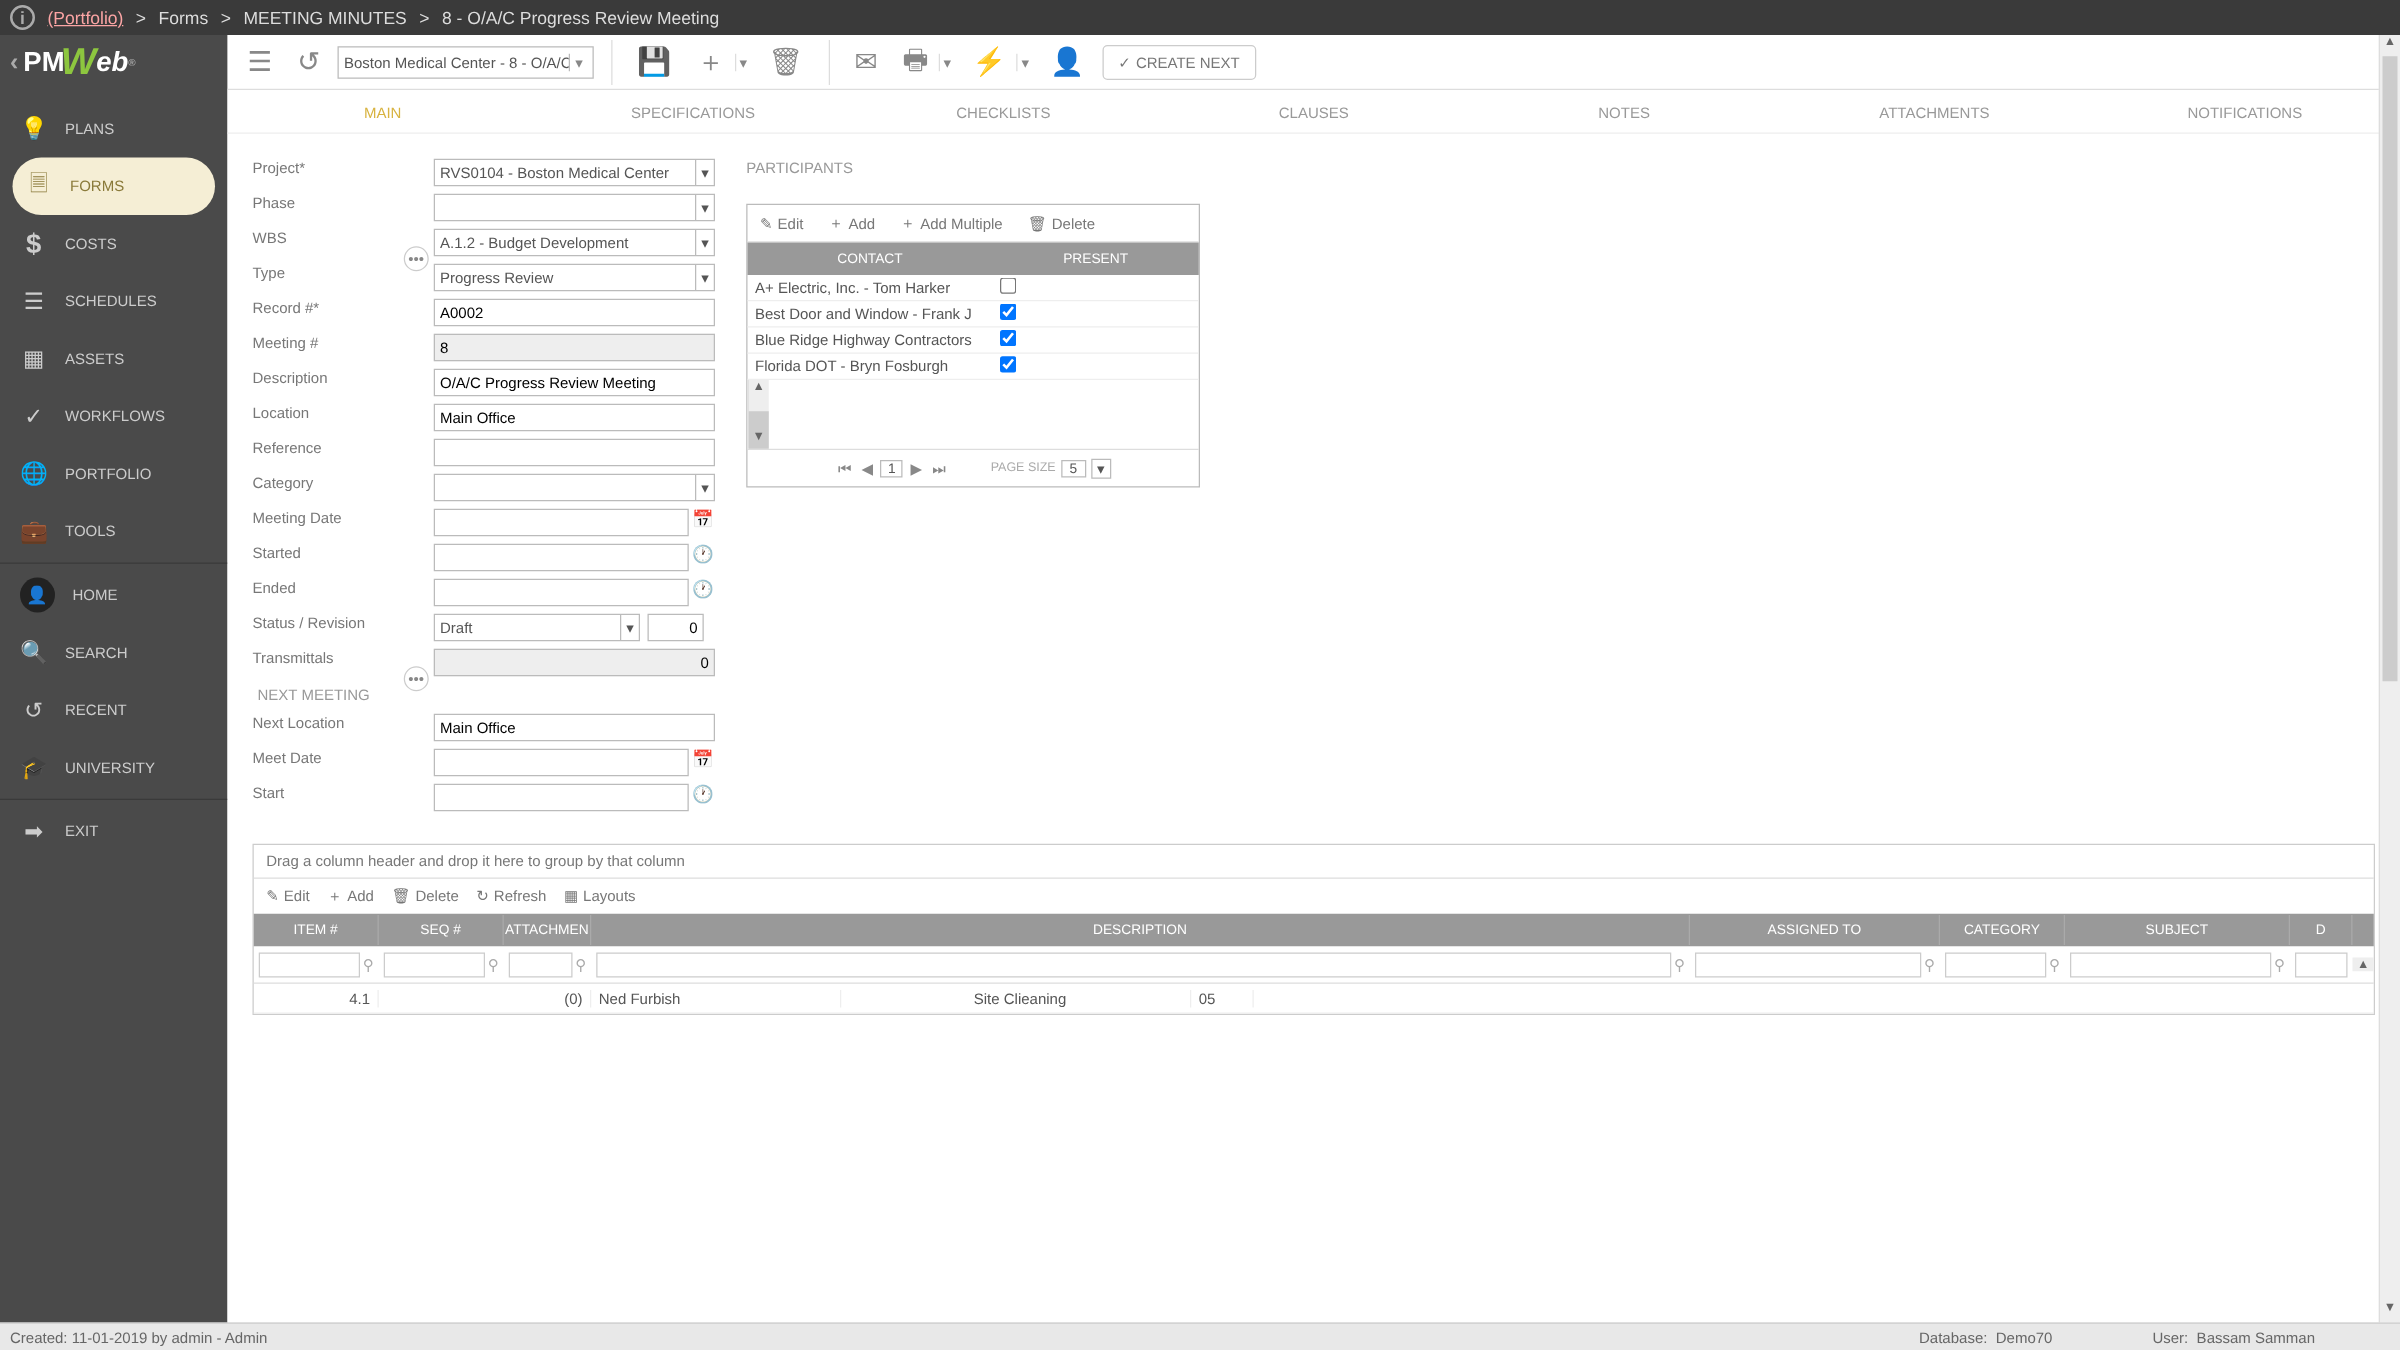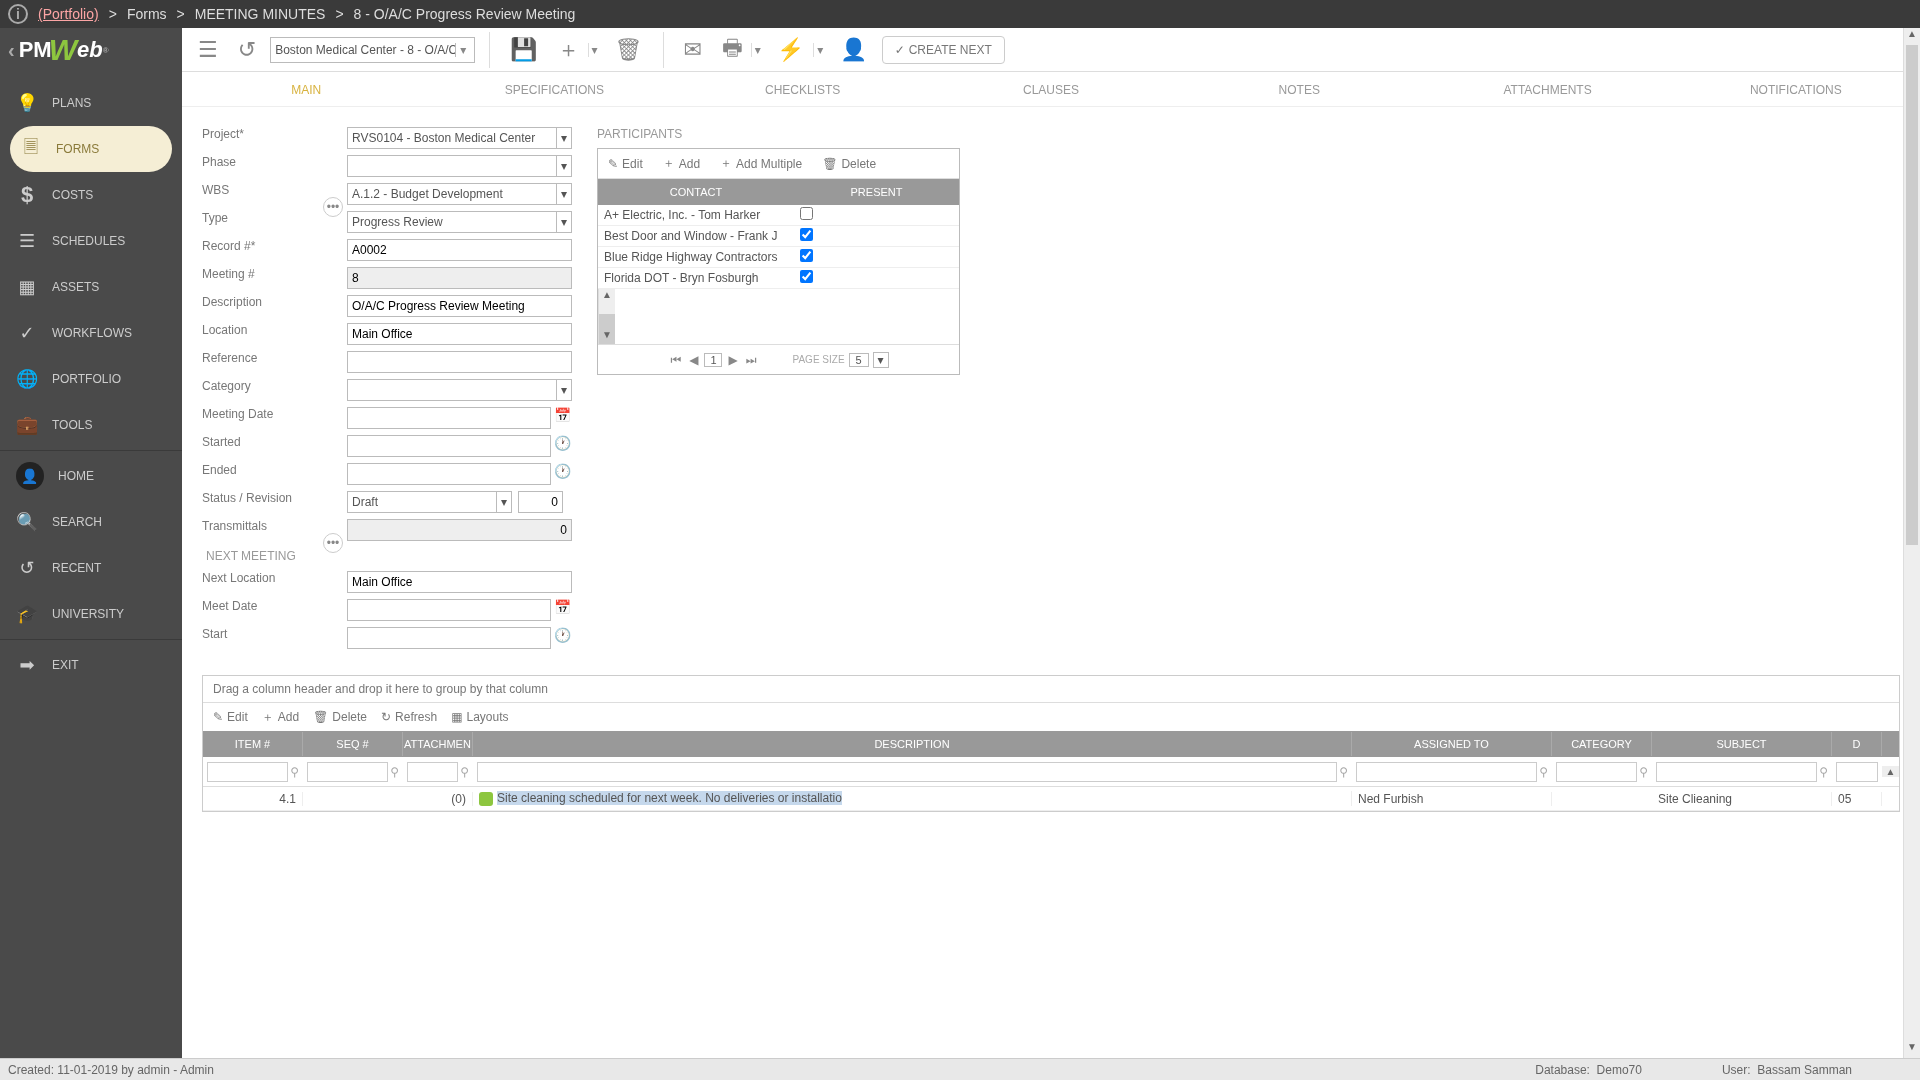--- a/index.html
+++ b/index.html
@@ -40,21 +40,21 @@
 .form-row .field { flex: 1; display: flex; }
 .form-row input, .form-row .select-box { border: 1px solid #bbb; height: 22px; padding: 0 4px; font-size: 12px; width: 100%; background: #fff; }
 .form-row .select-box { display: flex; align-items: center; }
 .form-row .select-box .txt { flex: 1; }
 .form-row .select-box .arr { border-left: 1px solid #bbb; padding: 0 4px; color: #555; margin-right: -4px; height: 100%; display: flex; align-items: center;}
 .form-row input[readonly] { background: #eee; }
 .form-row .cal-icon, .form-row .clk-icon { width: 18px; text-align: center; color: #888; font-size: 14px; margin-left: 3px; cursor: pointer; }
 .form-row .dots-btn { width: 20px; height: 20px; border: 1px solid #ccc; border-radius: 50%; display: flex; align-items: center; justify-content: center; color: #888; font-size: 12px; margin-right: 4px; cursor:pointer; position: absolute; right: 0;}
 .section-label { color: #999; font-size: 12px; margin: 8px 0 8px 0; text-align: left; padding-left: 4px; }
 .participants { width: 363px; }
-.participants .header { color: #999; font-size: 12px; margin-bottom: 7px; }
+.participants .header { color: #999; font-size: 12px; margin-bottom: 22px; }
 .participants .box { border: 1px solid #bbb; }
 .participants .p-toolbar { display: flex; height: 30px; align-items: center; border-bottom: 1px solid #ddd; }
 .participants .ptb-btn { display: flex; align-items: center; gap: 4px; padding: 0 10px; color: #777; cursor: pointer; font-size: 12px; }
 .participants .p-grid-head { display: flex; background: #999; color: #fff; height: 26px; align-items: center; font-size: 11px; }
 .participants .p-grid-head .c1 { flex: 1; text-align: center; }
 .participants .p-grid-head .c2 { width: 165px; text-align: center; }
 .participants .p-row { display: flex; height: 21px; align-items: center; border-bottom: 1px solid #eee; font-size: 12px; }
 .participants .p-row .c1 { flex: 1; padding: 0 6px; white-space: nowrap; overflow: hidden; color: #555; }
 .participants .p-row .c2 { width: 165px; padding: 0 6px; }
 .participants .p-body { display:flex;flex-direction:column; }
@@ -489,21 +489,20 @@
         </div>
       <div class="gf col-date">
           <input style="">
         </div>
       <div class="grid-scroll-col" style="text-align:center;font-size:10px;color:#666">▲</div>
     </div>
     <div class="grid-row">
       <div class="gc col-item num">4.1</div>
       <div class="gc col-seq"></div>
       <div class="gc col-att num">(0)</div>
-      <div class="gc col-desc"><span class="comment-icon"></span><span class="desc-highlight">Site cleaning scheduled for next week.  No deliveries or installatio</span></div>
       <div class="gc col-asg">Ned Furbish</div>
       <div class="gc col-cat"></div>
       <div class="gc col-subj">Site Clieaning</div>
       <div class="gc col-date">05</div>
       <div class="grid-scroll-col"></div>
     </div>
   </div>
 </div>
 
 <div class="right-scroll">

